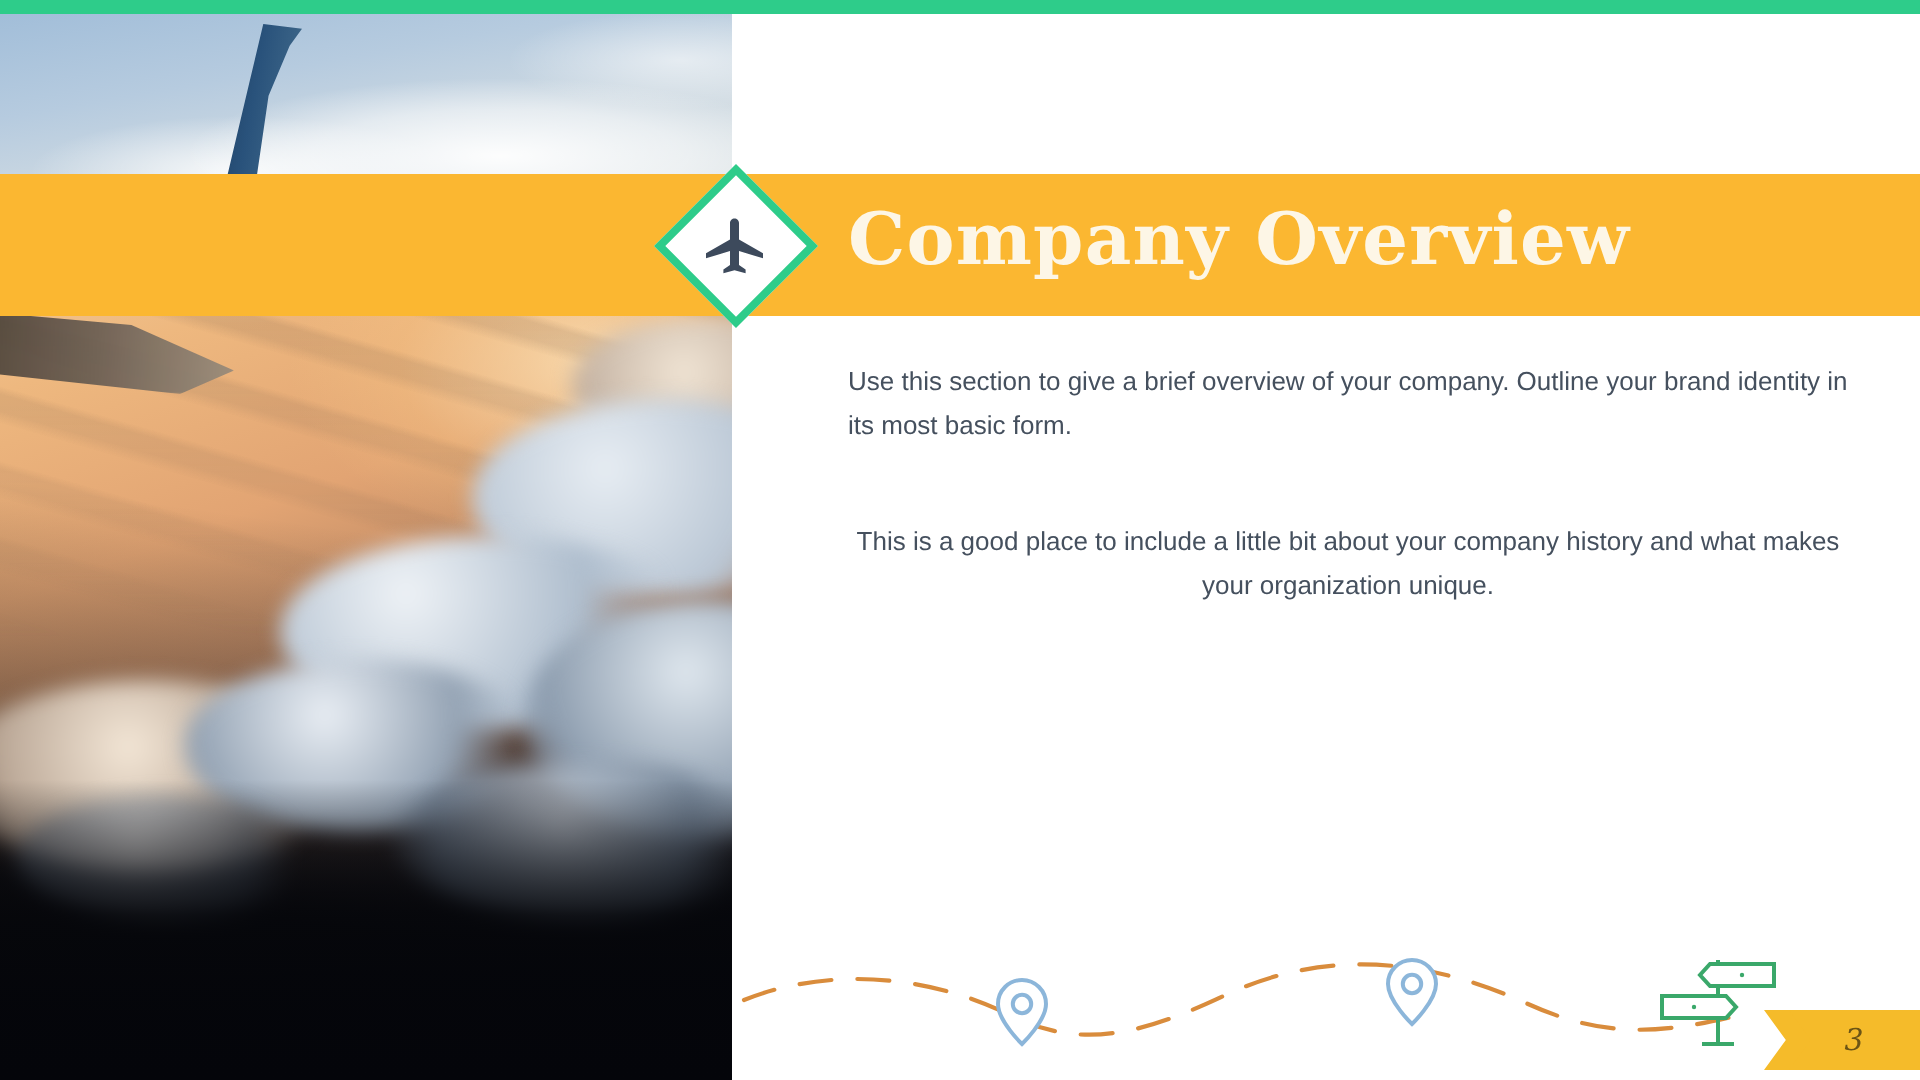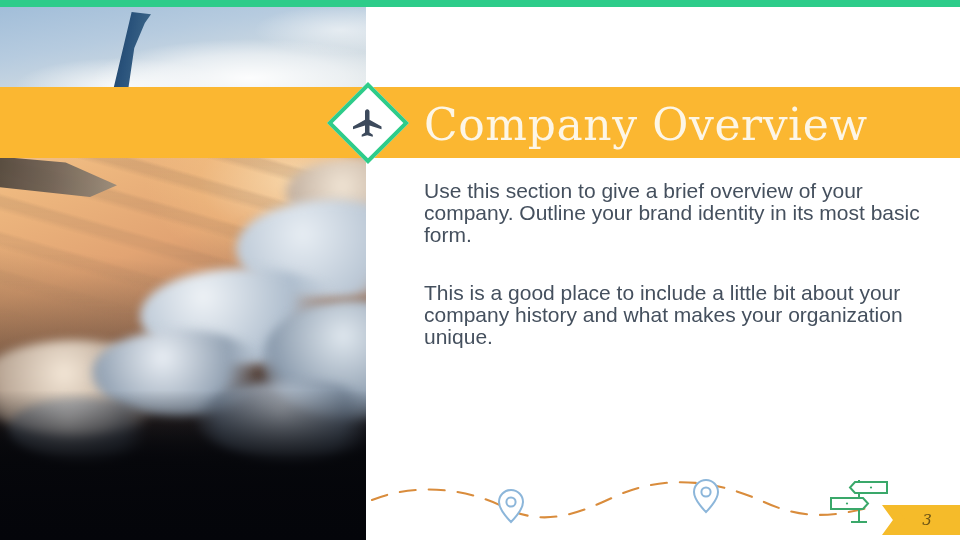--- a/index.html
+++ b/index.html
@@ -114,22 +114,22 @@
     width: 960px; height: 71px;
     background: #fbb731;
     z-index: 20;
   }
   .title-text {
     position: absolute;
     left: 424px; top: 99px;
     z-index: 30;
     color: #fdf6e6;
     font-family: "DejaVu Serif", serif;
-    font-size: 44px;
-    font-weight: 400;
+    font-size: 36px;
+    font-weight: 700;
     letter-spacing: 0.6px;
     white-space: nowrap;
   }
 
   
   .diamond {
     position: absolute;
     left: 330px; top: 85px;
     width: 76px; height: 76px;
     z-index: 32;
@@ -152,27 +152,27 @@
     justify-content: center;
   }
 
   
   .body-copy {
     position: absolute;
     left: 424px; top: 180px;
     width: 500px;
     z-index: 15;
     color: #45505e;
-    font-size: 21px;
+    font-size: 13px;
     line-height: 22px;
   }
   .body-copy p {
     margin: 0 0 36px 0;
   }
-  .body-copy p:last-child { margin-bottom: 5px; }
+  .body-copy p:last-child { margin-bottom: 5px; text-align: center; }
 
   
   .journey {
     position: absolute;
     left: 366px; bottom: 0;
     width: 594px; height: 70px;
     z-index: 18;
   }
   .page-badge {
     position: absolute;

